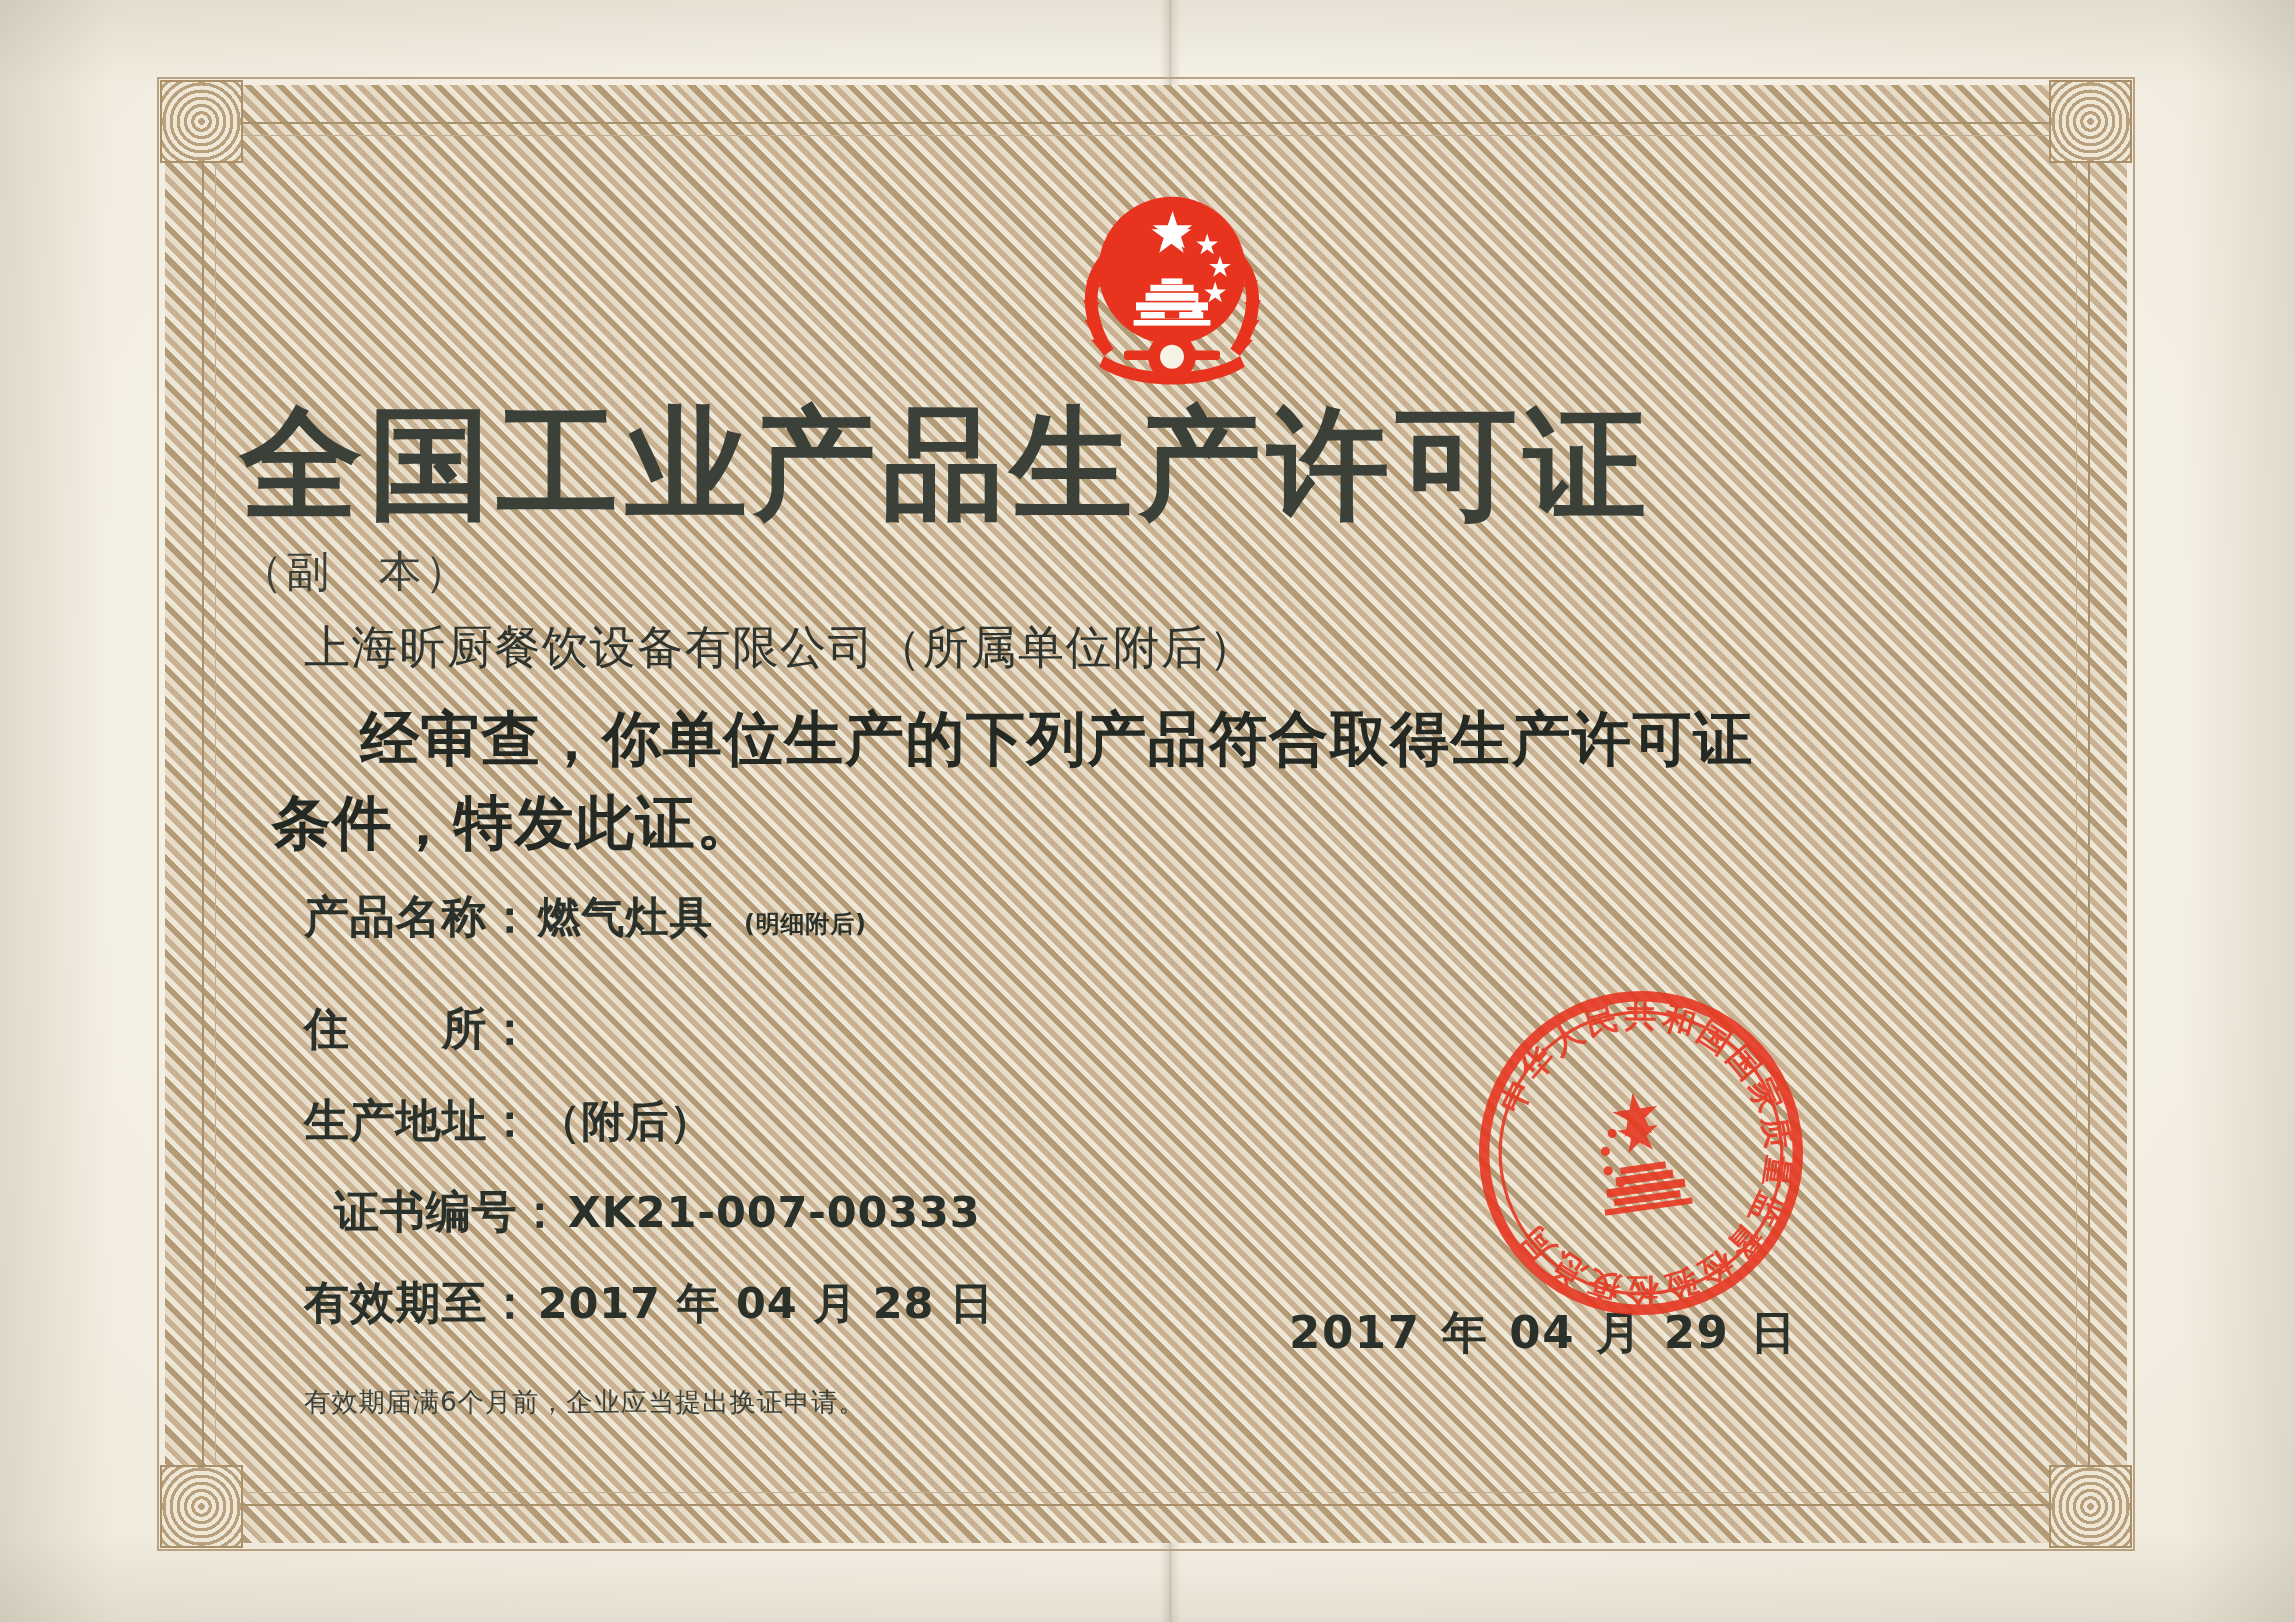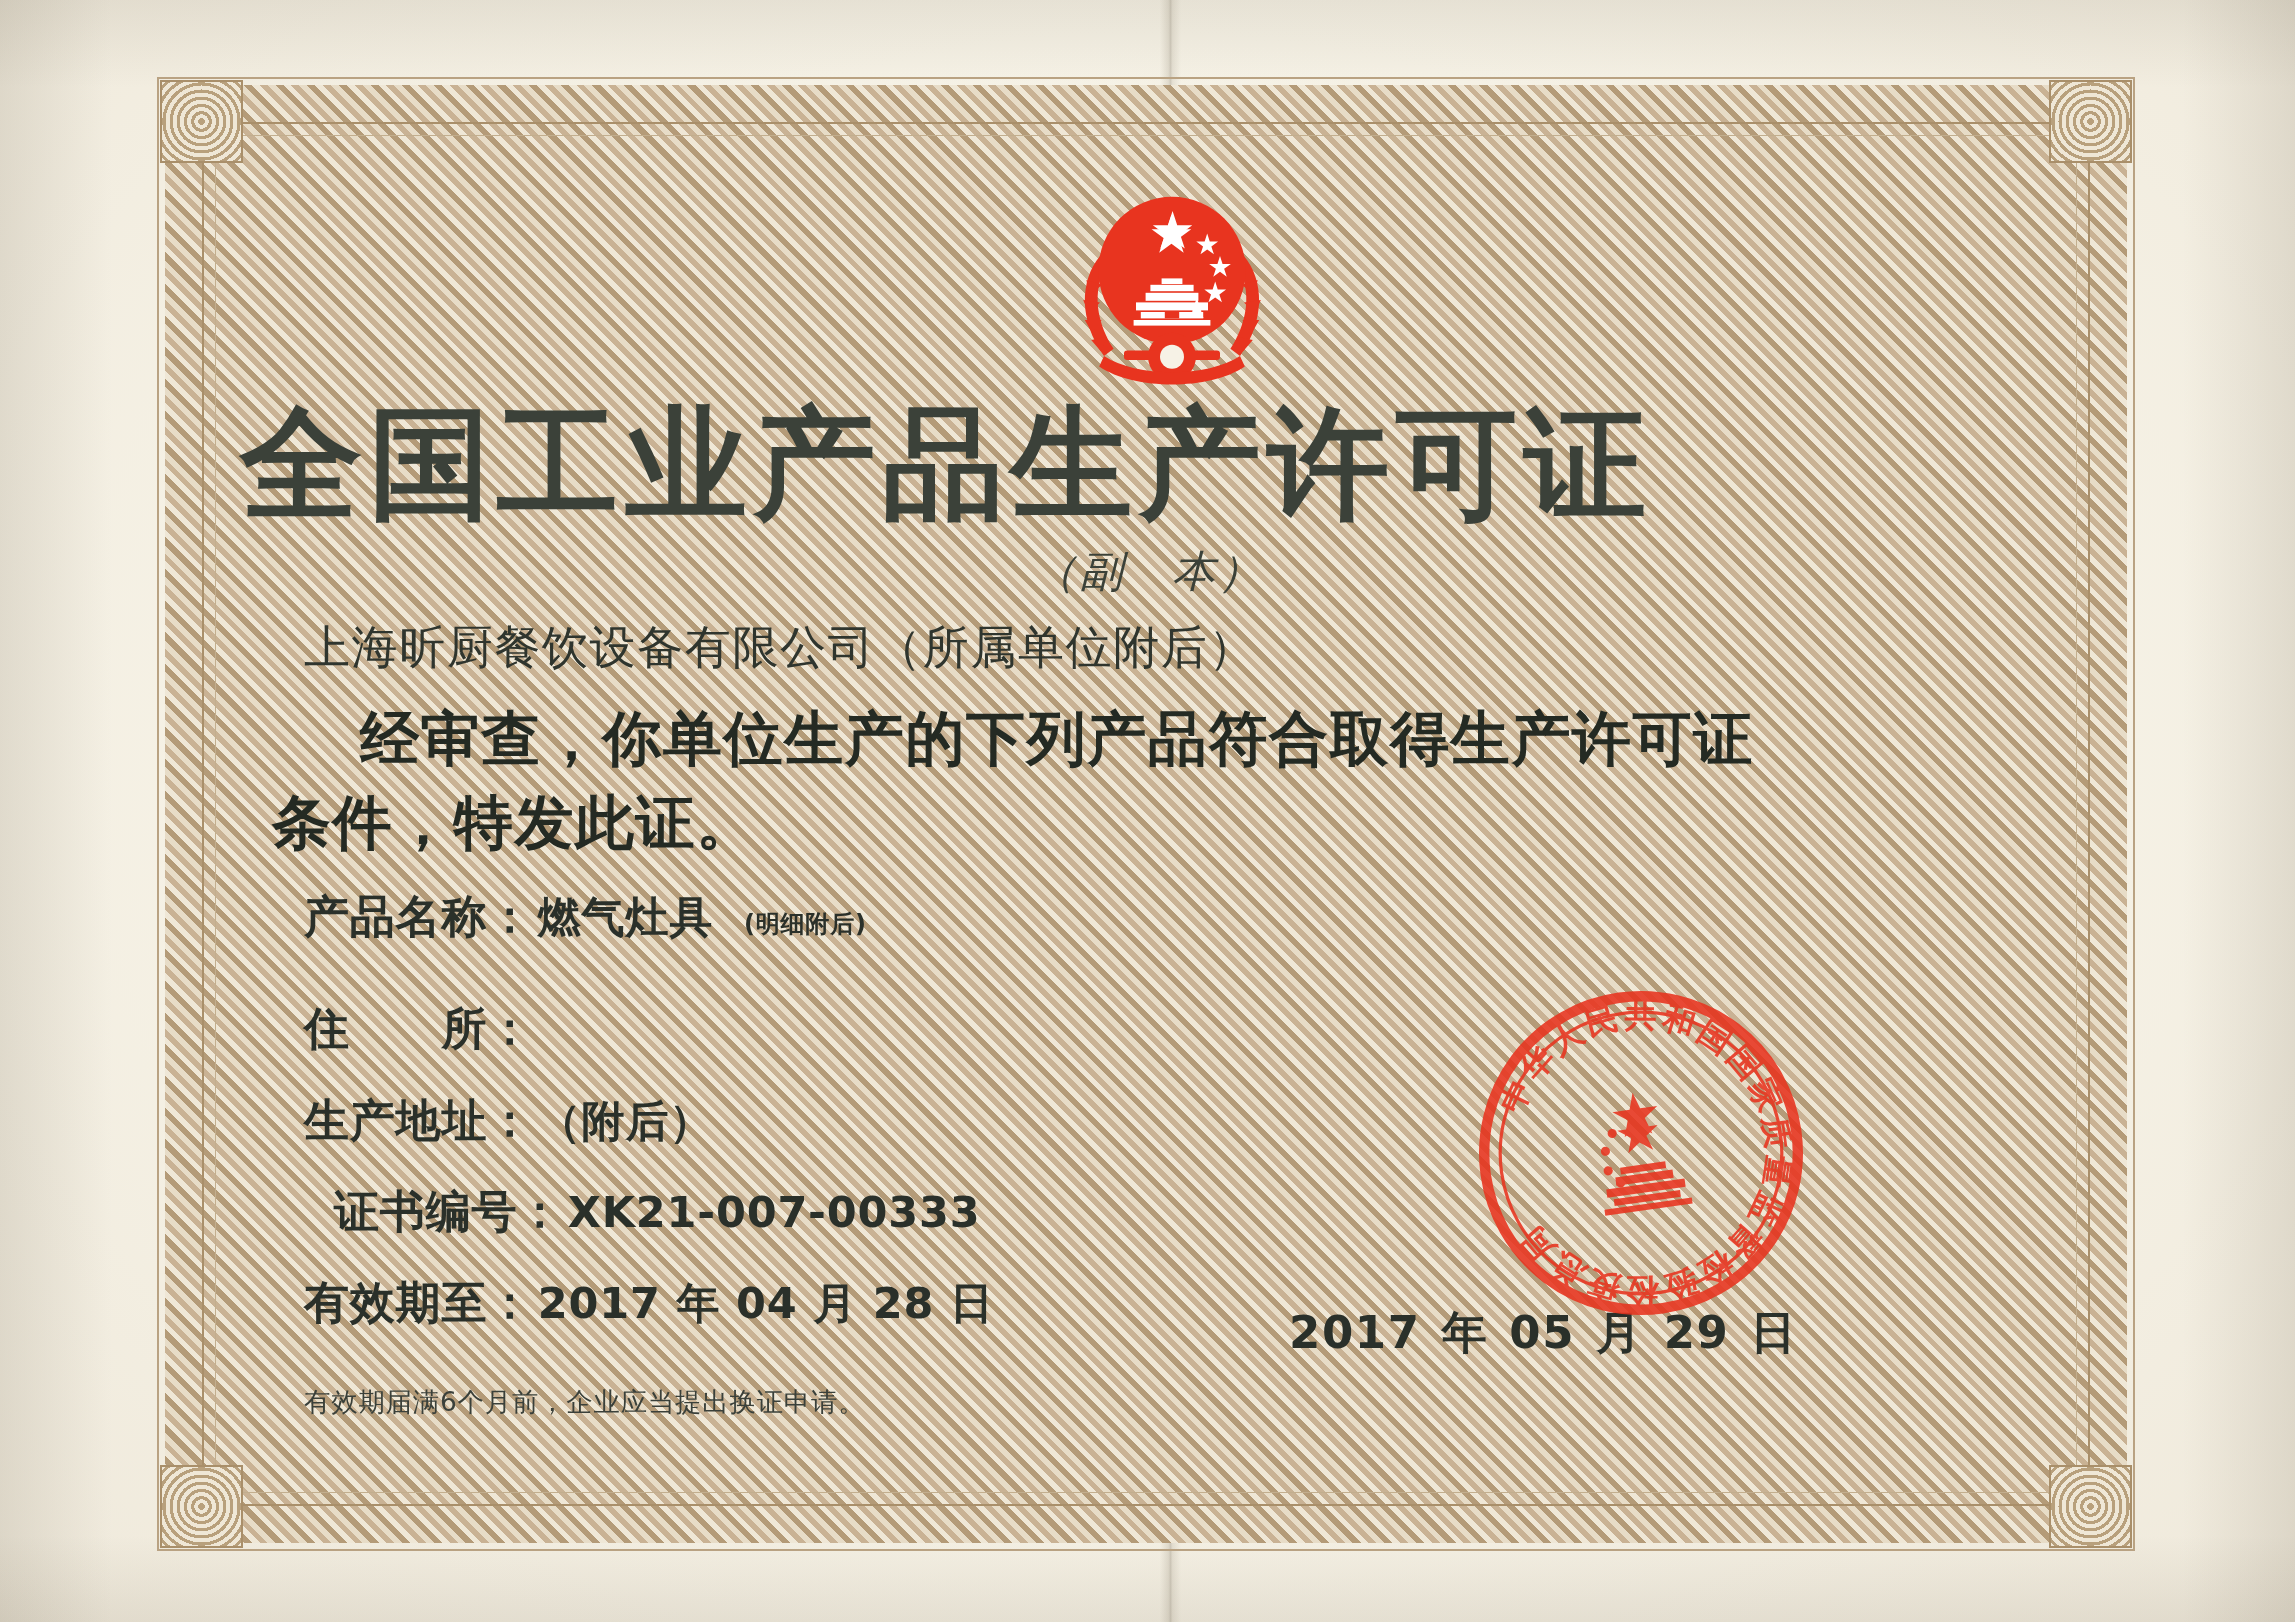--- a/index.html
+++ b/index.html
@@ -142,26 +142,24 @@
     line-height: 1.06;
     letter-spacing: 6.4px;
     color: #3b4139;
     white-space: nowrap;
   }
   #subtitle {
     position: absolute;
     top: 407px;
     left: 0;
     width: 1818px;
-    text-align: center;
     font-family: "DejaVu Serif", "Liberation Serif", serif;
     font-size: 43px;
     letter-spacing: 3.2px;
     color: #3b4139;
-    font-style: italic;
   }
 
   
   #company-line {
     position: absolute;
     top: 481px;
     left: 64px;
     font-family: "DejaVu Sans", "Liberation Sans", sans-serif;
     font-size: 46px;
     letter-spacing: 1.6px;
@@ -359,21 +357,21 @@
     </div>
 
     <div class="field-row" id="row-validity">
       <span class="field-label">有效期至：</span>
       <span class="field-value">2017 年 04 月 28 日</span>
     </div>
 
     <div id="issue-date">
       <span>2017</span>
       <span>年</span>
-      <span>05</span>
+      <span>04</span>
       <span>月</span>
       <span>29</span>
       <span>日</span>
     </div>
 
     <div id="footnote">有效期届满6个月前，企业应当提出换证申请。</div>
 
     <div id="official-seal">
       <svg viewBox="0 0 420 420" width="336" height="336" aria-hidden="true">
         <defs>

